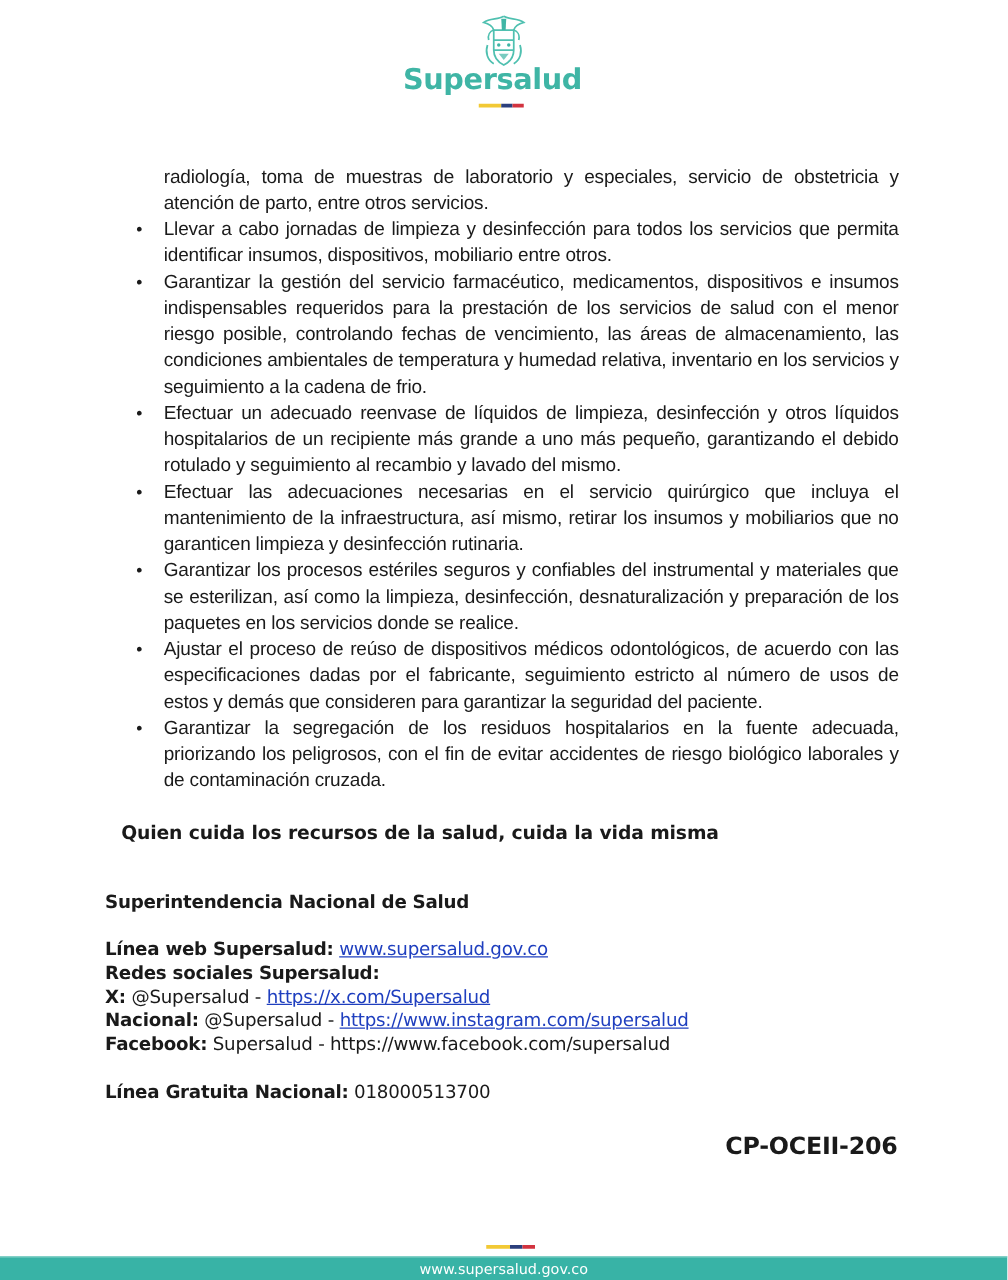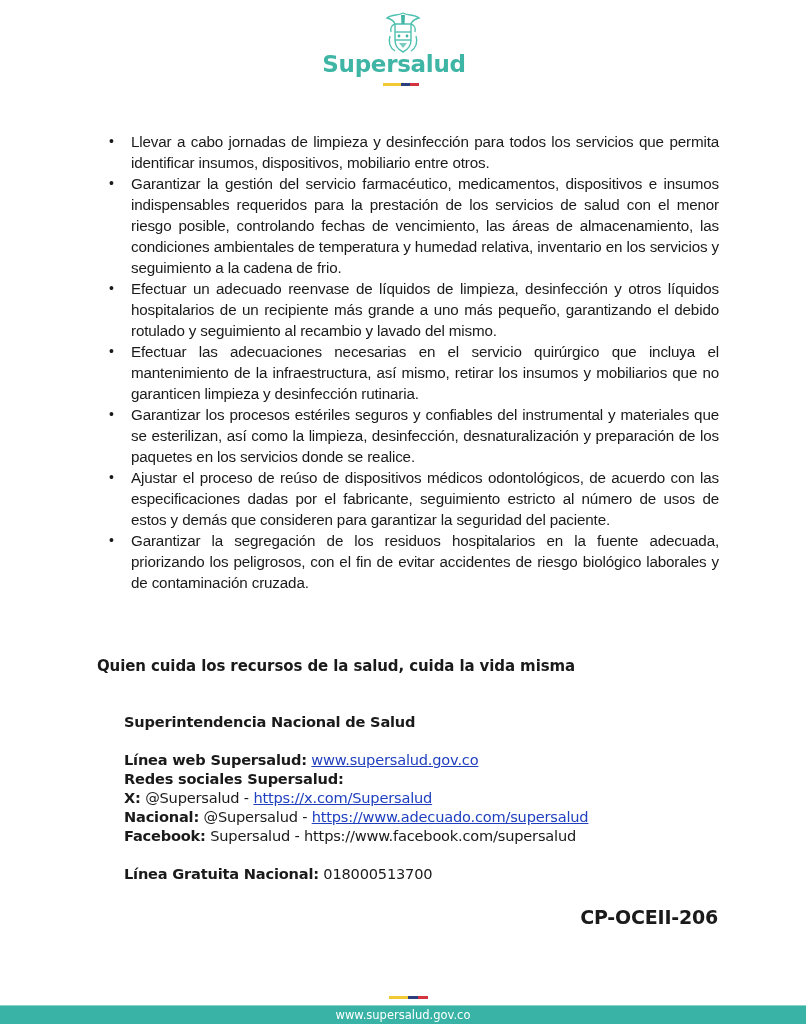--- a/index.html
+++ b/index.html
@@ -96,21 +96,21 @@
       position: absolute;
       left: 84px;
       top: 712px;
       width: 640px;
       font-family: "DejaVu Sans", sans-serif;
       font-size: 14.6px;
       line-height: 19px;
       letter-spacing: -0.2px;
     }
     .contact .line { white-space: nowrap; }
-    .contact b { font-weight: bold; margin-left: 40px; }
+    .contact b { font-weight: bold; }
     .contact a {
       color: #1f3fbf;
       text-decoration: underline;
     }
     .gap { height: 19px; }
     .doc-code {
       position: absolute;
       right: 88px;
       top: 906px;
       font-family: "DejaVu Sans", sans-serif;
@@ -163,20 +163,21 @@
   </svg>
   <div class="brand">Supersalud</div>
   <div class="tricolor">
     <span style="width:18px;background:#f2c935;"></span>
     <span style="width:9px;background:#2b3f7c;"></span>
     <span style="width:9px;background:#d2333f;"></span>
   </div>
 </div>
 
 <div class="body-text">
+  <p class="para-cont">radiología, toma de muestras de laboratorio y especiales, servicio de obstetricia y atención de parto, entre otros servicios.</p>
   <ul class="bullets">
     <li><span class="dot">•</span><span>Llevar a cabo jornadas de limpieza y desinfección para todos los servicios que permita identificar insumos, dispositivos, mobiliario entre otros.</span></li>
     <li><span class="dot">•</span><span>Garantizar la gestión del servicio farmacéutico, medicamentos, dispositivos e insumos indispensables requeridos para la prestación de los servicios de salud con el menor riesgo posible, controlando fechas de vencimiento, las áreas de almacenamiento, las condiciones ambientales de temperatura y humedad relativa, inventario en los servicios y seguimiento a la cadena de frio.</span></li>
     <li><span class="dot">•</span><span>Efectuar un adecuado reenvase de líquidos de limpieza, desinfección y otros líquidos hospitalarios de un recipiente más grande a uno más pequeño, garantizando el debido rotulado y seguimiento al recambio y lavado del mismo.</span></li>
     <li><span class="dot">•</span><span>Efectuar las adecuaciones necesarias en el servicio quirúrgico que incluya el mantenimiento de la infraestructura, así mismo, retirar los insumos y mobiliarios que no garanticen limpieza y desinfección rutinaria.</span></li>
     <li><span class="dot">•</span><span>Garantizar los procesos estériles seguros y confiables del instrumental y materiales que se esterilizan, así como la limpieza, desinfección, desnaturalización y preparación de los paquetes en los servicios donde se realice.</span></li>
     <li><span class="dot">•</span><span>Ajustar el proceso de reúso de dispositivos médicos odontológicos, de acuerdo con las especificaciones dadas por el fabricante, seguimiento estricto al número de usos de estos y demás que consideren para garantizar la seguridad del paciente.</span></li>
     <li><span class="dot">•</span><span>Garantizar la segregación de los residuos hospitalarios en la fuente adecuada, priorizando los peligrosos, con el fin de evitar accidentes de riesgo biológico laborales y de contaminación cruzada.</span></li>
   </ul>
 </div>
@@ -190,21 +191,21 @@
     <b>Línea web Supersalud:</b>
     <a>www.supersalud.gov.co</a>
   </div>
   <div class="line"><b>Redes sociales Supersalud:</b></div>
   <div class="line">
     <b>X:</b>
     <span>@Supersalud - </span><a>https://x.com/Supersalud</a>
   </div>
   <div class="line">
     <b>Nacional:</b>
-    <span>@Supersalud - </span><a>https://www.adecuado.com/supersalud</a>
+    <span>@Supersalud - </span><a>https://www.instagram.com/supersalud</a>
   </div>
   <div class="line">
     <b>Facebook:</b>
     <span>Supersalud - https://www.facebook.com/supersalud</span>
   </div>
   <div class="gap"></div>
   <div class="line">
     <b>Línea Gratuita Nacional:</b>
     <span>018000513700</span>
   </div>

